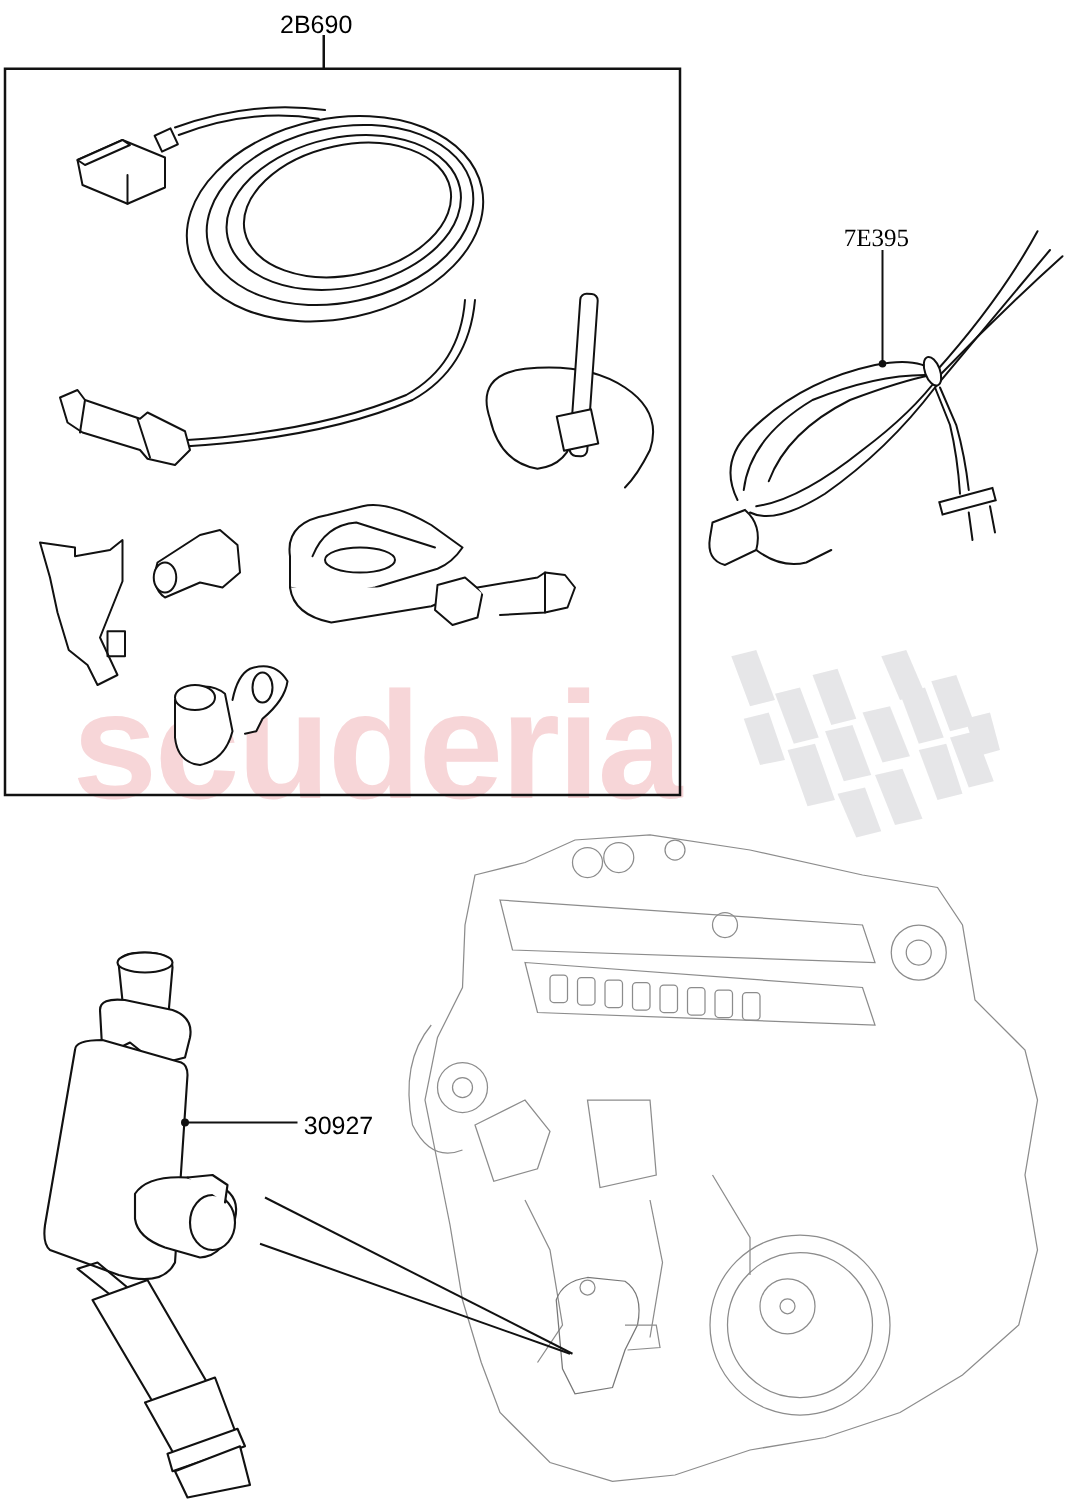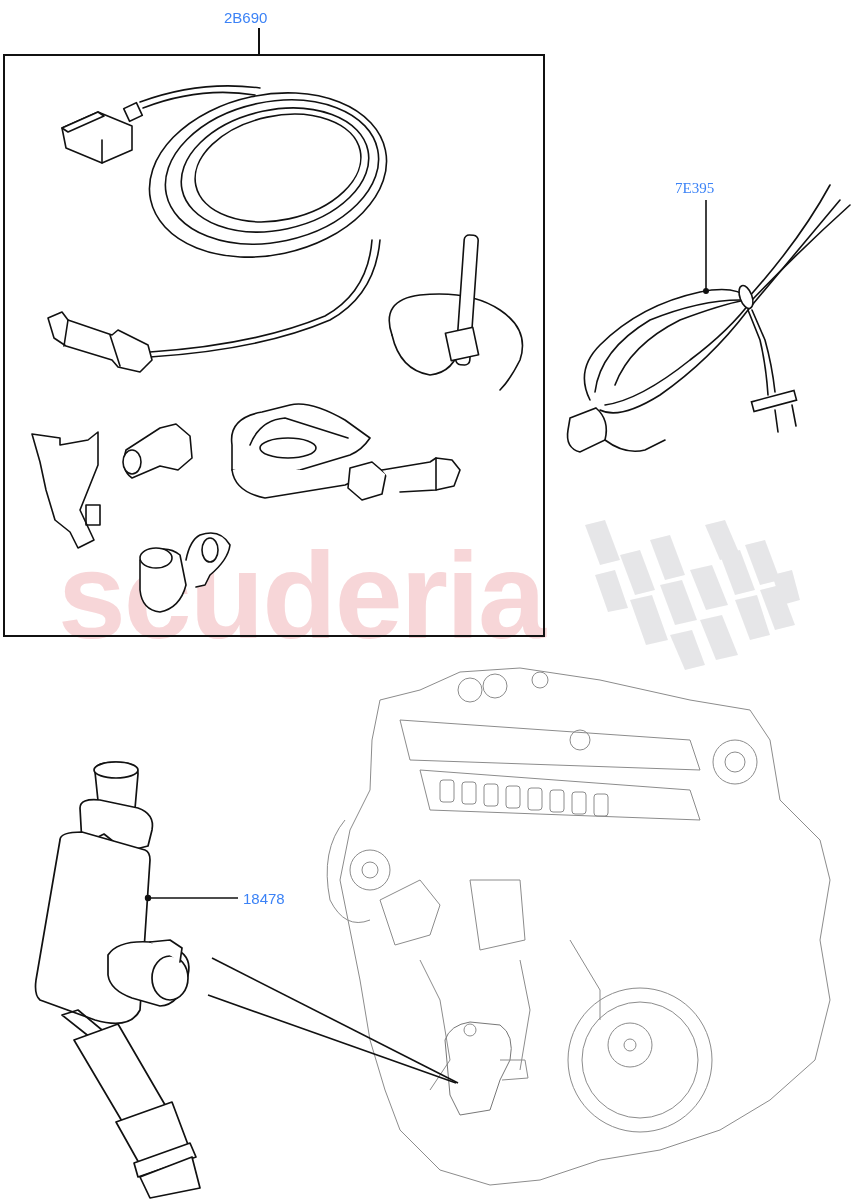--- a/index.html
+++ b/index.html
@@ -1,18 +1,18 @@
 <!DOCTYPE html>
 <html><head>
 <meta charset="utf-8">
 <style>
   html, body { margin: 0; padding: 0; background: #ffffff; }
   body { width: 860px; height: 1200px; position: relative; overflow: hidden; font-family: "Liberation Sans", sans-serif; }
   .canvas { position: absolute; left: 0; top: 0; width: 860px; height: 1200px; }
-  .callout { position: absolute; color: #3b82f6; font-size: 15px; font-family: "Liberation Sans", sans-serif; line-height: 1; white-space: nowrap; }
+  .callout { position: absolute; color: #000000; font-size: 20px; font-family: "Liberation Sans", sans-serif; line-height: 1; white-space: nowrap; }
   .wm-main { position: absolute; left: 58px; top: 535px; font-size: 122px; font-weight: bold; color: #f7d6d8; letter-spacing: -2px; font-family: "Liberation Sans", sans-serif; line-height: 1; }
   .wm-sub { position: absolute; left: 62px; top: 640px; font-size: 40px; color: #e9e9ec; letter-spacing: 64px; font-family: "Liberation Sans", sans-serif; line-height: 1; }
   svg { position: absolute; left: 0; top: 0; }
 </style>
 </head>
 <body>
 
 <div class="canvas">
 
   <div class="wm-main">scuderia</div>
@@ -190,14 +190,14 @@
     </g>
 
     <g stroke="#111" stroke-width="1.6" fill="none">
       <line x1="212" y1="958" x2="458" y2="1083"></line>
       <line x1="208" y1="995" x2="456" y2="1083"></line>
     </g>
   </svg>
 
   <div class="callout" style="left:224px; top:10px;">2B690</div>
   <div class="callout" style="left:675px; top:181px;font-family:Liberation Serif, serif;">7E395</div>
-  <div class="callout" style="left:243px; top:891px;">18478</div>
+  <div class="callout" style="left:243px; top:891px;">30927</div>
 </div>
 
 </body></html>

